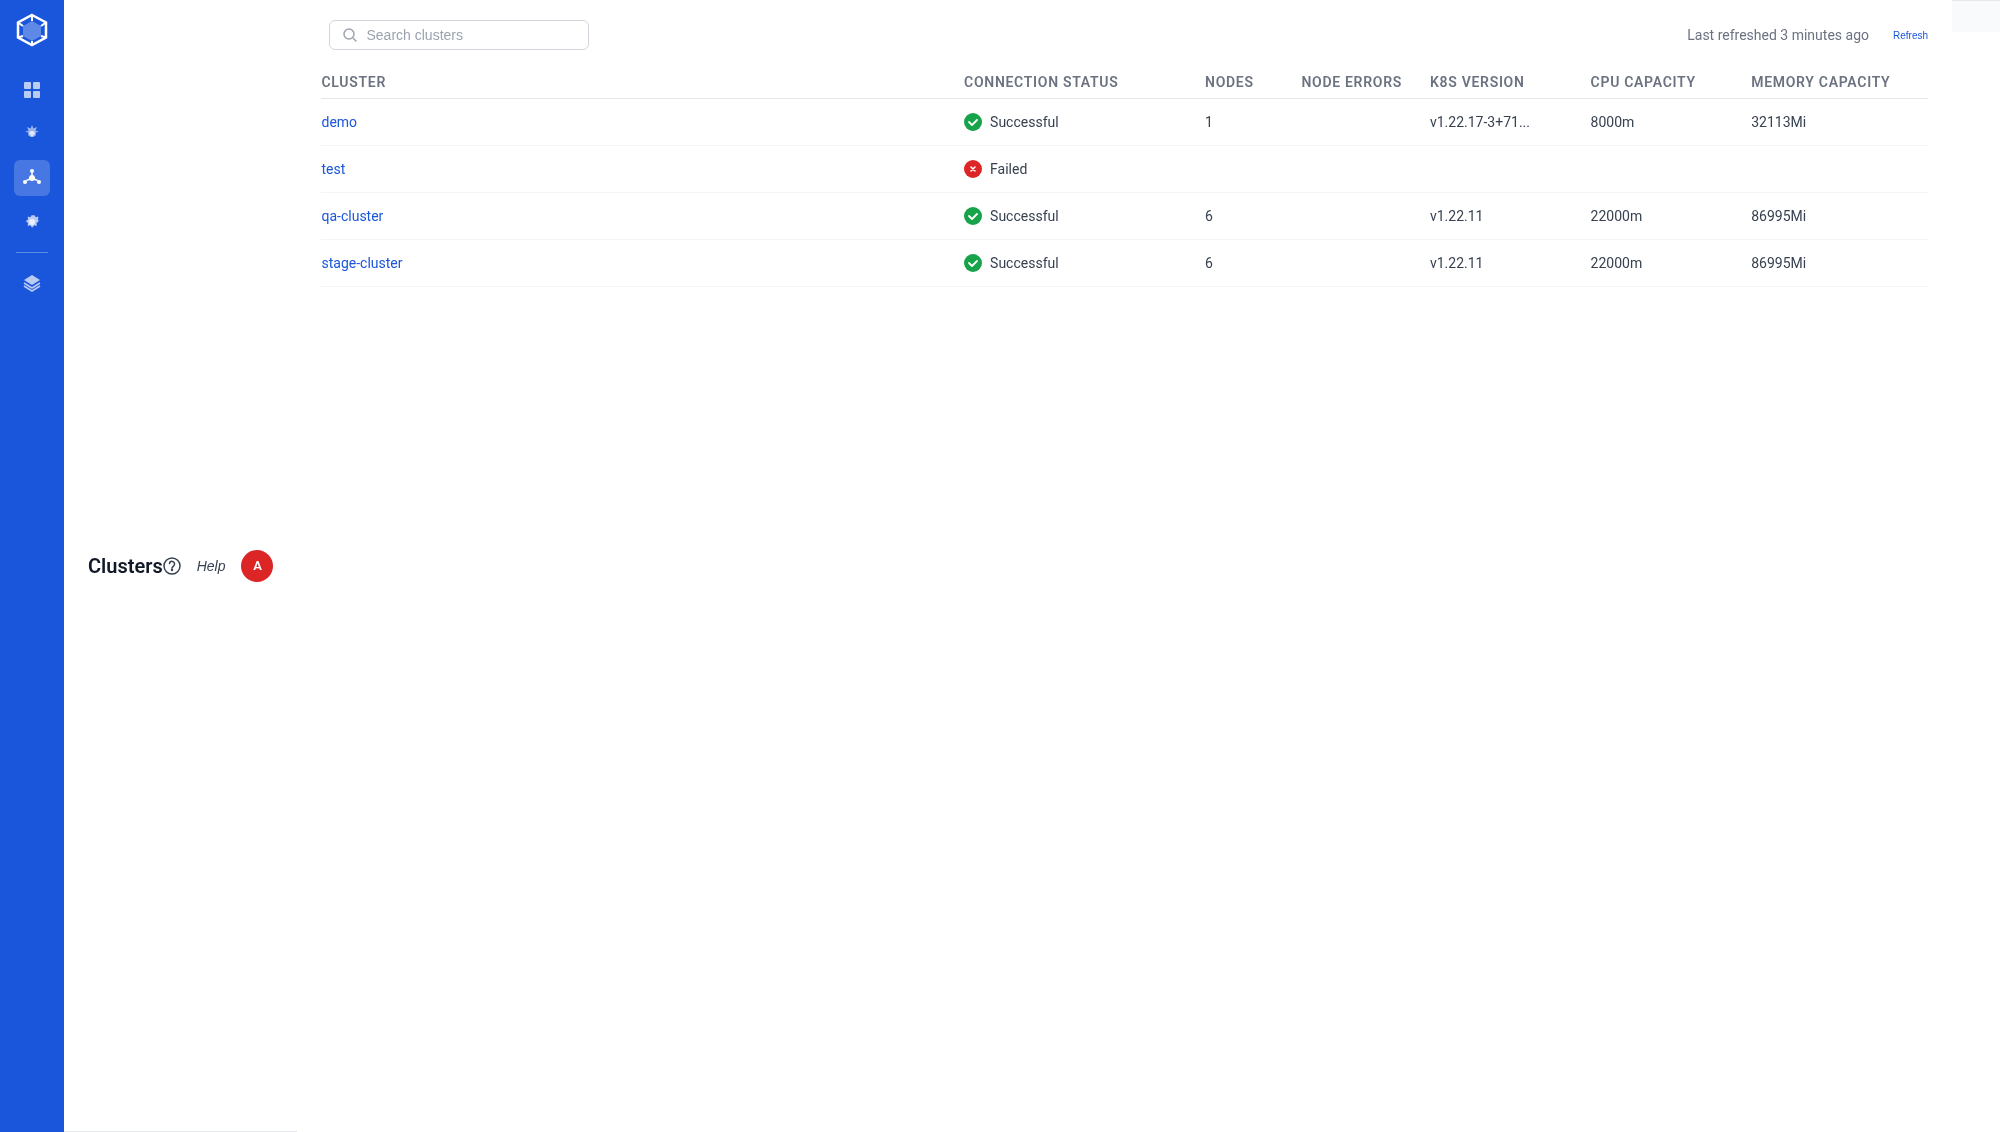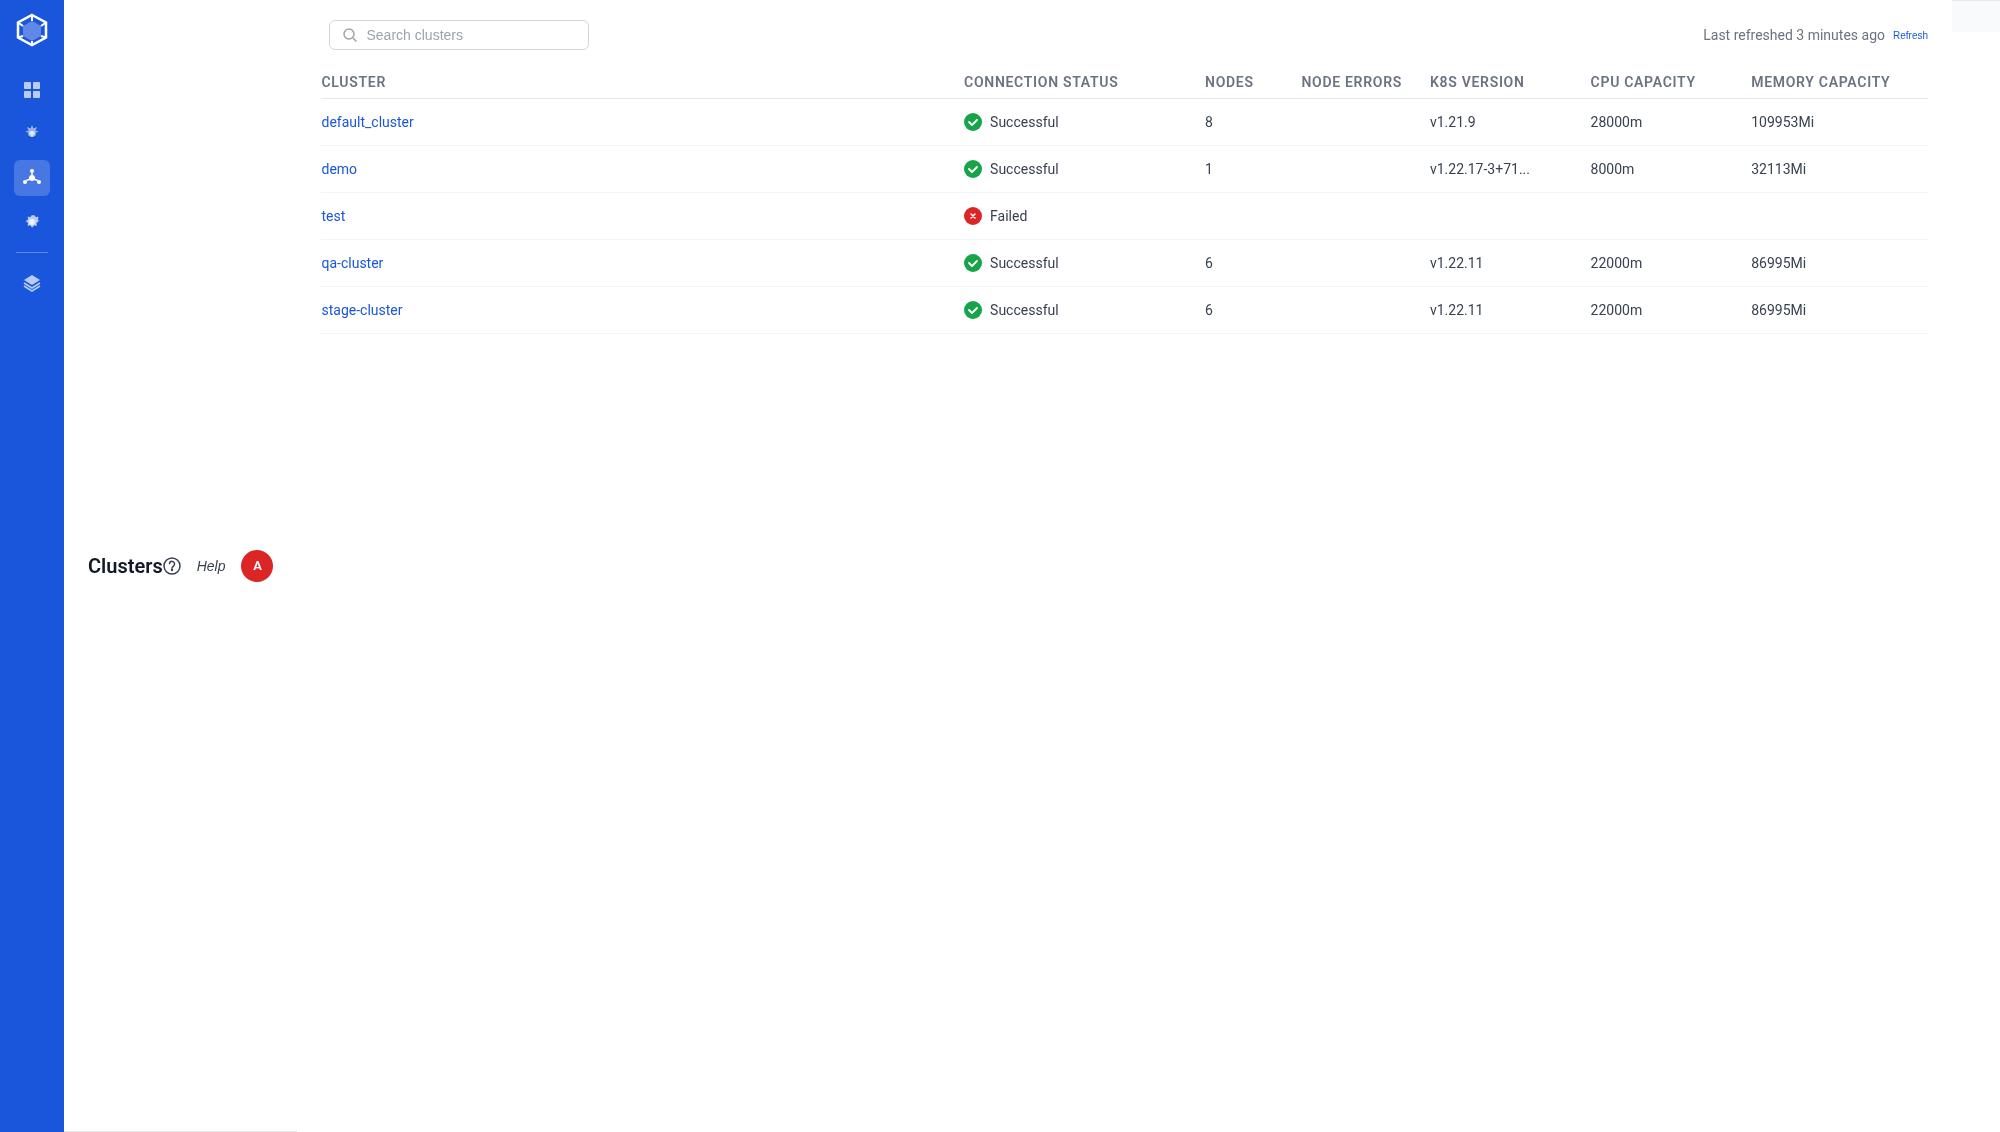--- a/index.html
+++ b/index.html
@@ -125,21 +125,21 @@
       color: #374151;
       width: 100%;
       background: transparent;
     }
     .search-box input::placeholder { color: #9ca3af; }
     .search-icon-svg { color: #9ca3af; flex-shrink: 0; }
 
     .toolbar-right {
       display: flex;
       align-items: center;
-      gap: 8px;
+      gap: 24px;
       font-size: 14px;
       color: #6b7280;
     }
     .refresh-btn {
       color: #1a56db;
       cursor: pointer;
       background: none;
       border: none;
       font-size: 10px;
       font-weight: 500;
@@ -314,38 +314,20 @@
           <th style="width:40%">CLUSTER</th>
           <th style="width:15%">CONNECTION STATUS</th>
           <th style="width:6%">NODES</th>
           <th style="width:8%">NODE ERRORS</th>
           <th style="width:10%">K8S VERSION</th>
           <th style="width:10%">CPU CAPACITY</th>
           <th style="width:11%">MEMORY CAPACITY</th>
         </tr>
       </thead>
       <tbody id="table-body">
-      <tr>
-            <td><a class="cluster-link" href="#">default_cluster</a></td>
-            <td>
-              <div class="status-cell">
-                <div class="status-icon success">
-                  <svg width="12" height="12" viewBox="0 0 12 12" fill="none">
-      <path d="M2 6l3 3 5-5" stroke="white" stroke-width="1.8" stroke-linecap="round" stroke-linejoin="round"></path>
-    </svg>
-                </div>
-                <span>Successful</span>
-              </div>
-            </td>
-            <td>8</td>
-            <td></td>
-            <td>v1.21.9</td>
-            <td>28000m</td>
-            <td>109953Mi</td>
-          </tr>
           <tr>
             <td><a class="cluster-link" href="#">demo</a></td>
             <td>
               <div class="status-cell">
                 <div class="status-icon success">
                   <svg width="12" height="12" viewBox="0 0 12 12" fill="none">
       <path d="M2 6l3 3 5-5" stroke="white" stroke-width="1.8" stroke-linecap="round" stroke-linejoin="round"></path>
     </svg>
                 </div>
                 <span>Successful</span>

